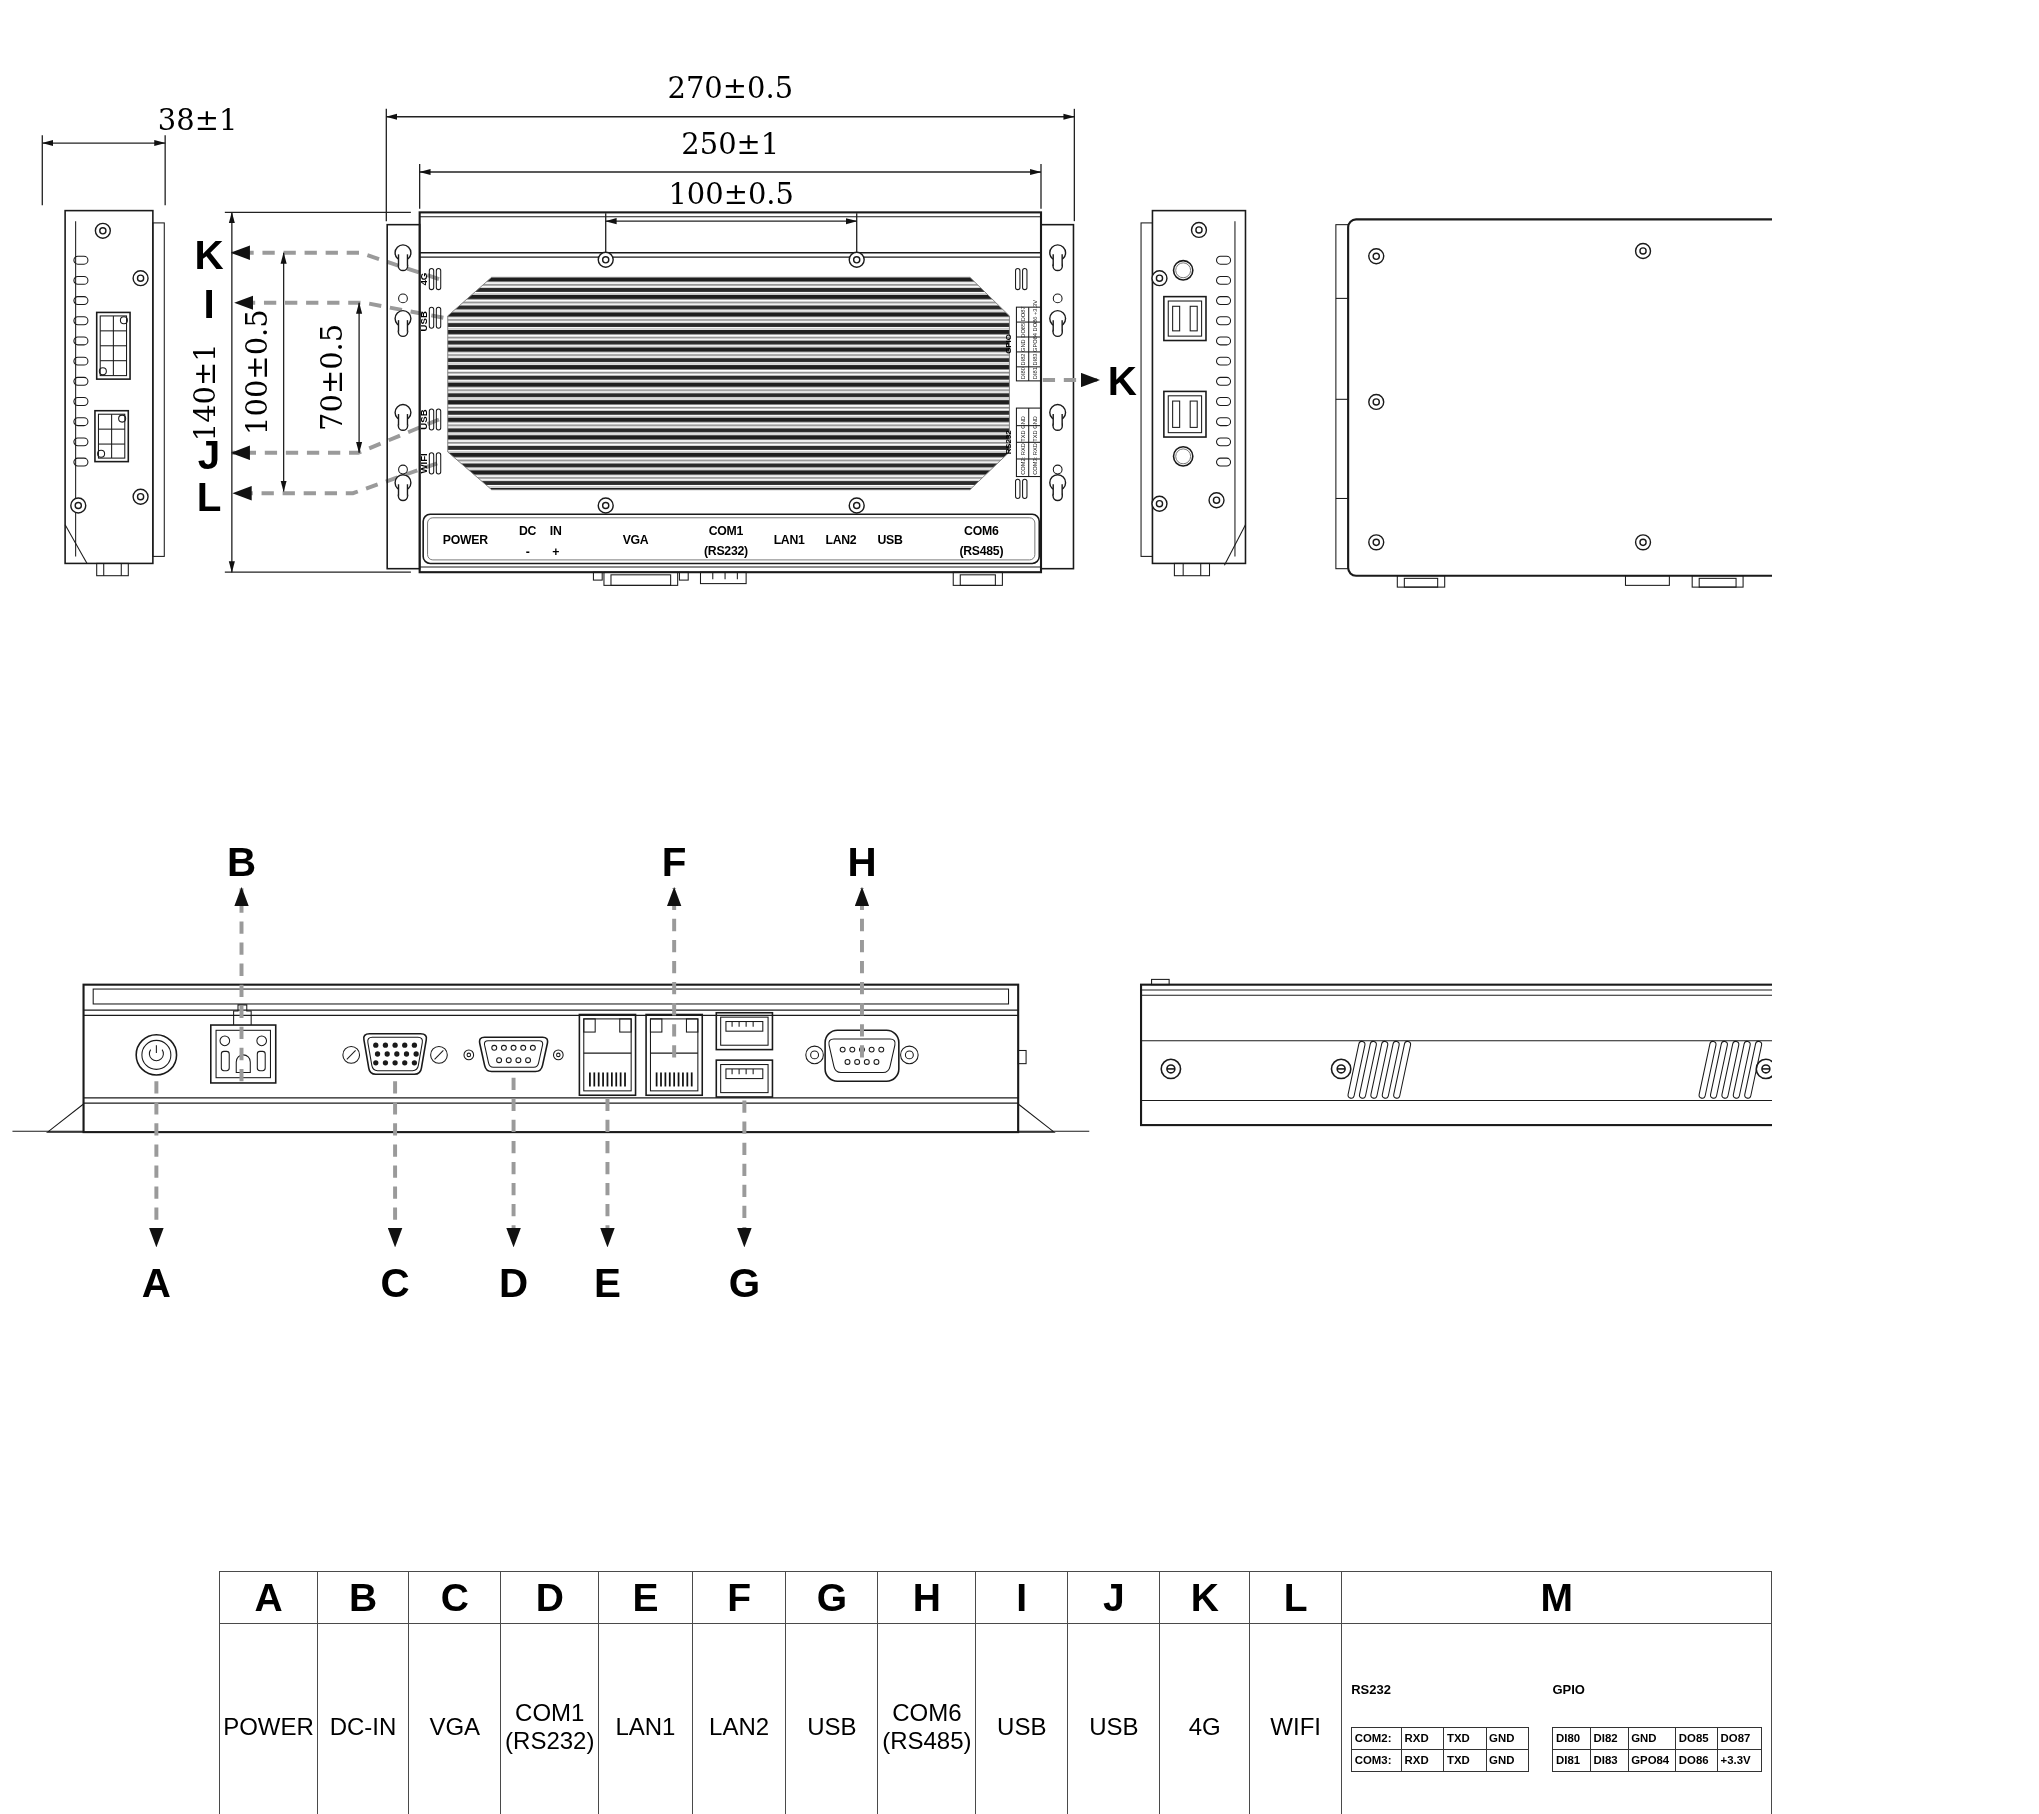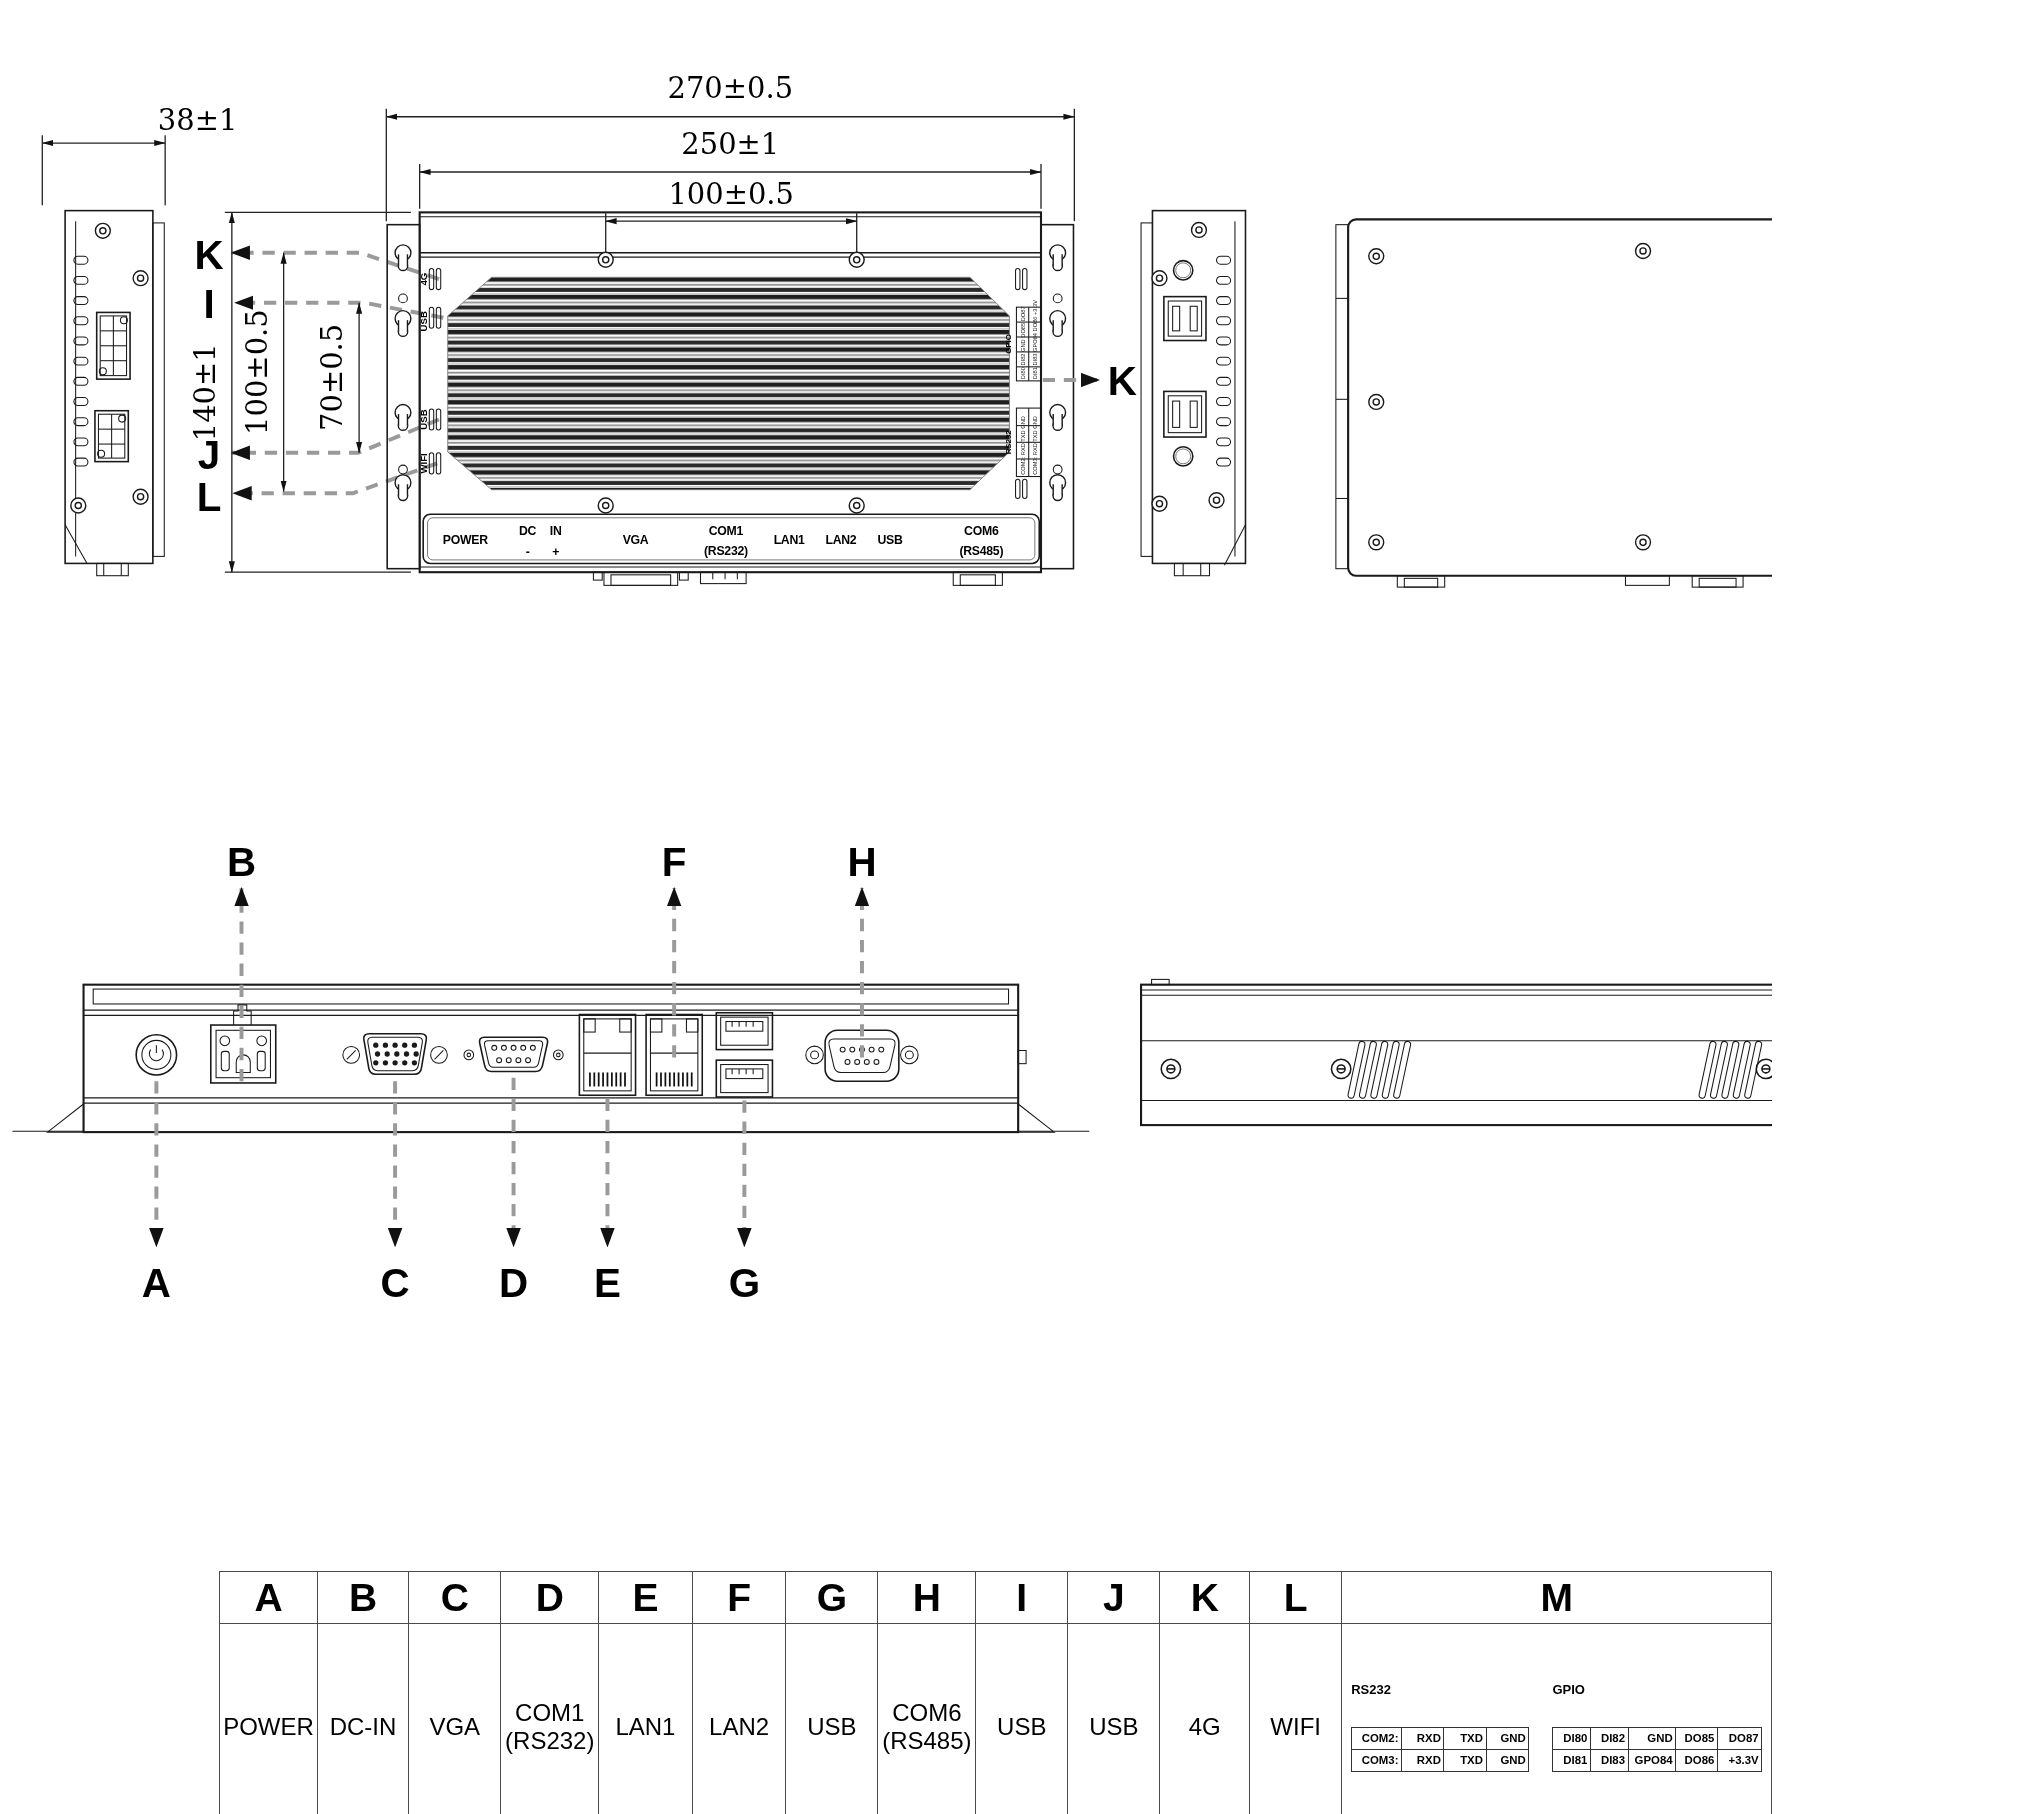--- a/index.html
+++ b/index.html
@@ -23,21 +23,21 @@
   
   .legend{position:absolute;left:219px;top:1571px;}
   table.big{border-collapse:collapse;table-layout:fixed;}
   table.big th,table.big td{border:1.8px solid #4a4a4a;text-align:center;vertical-align:middle;padding:0;}
   table.big th{height:51px;font:600 39px "Liberation Sans",sans-serif;}
   table.big td{height:75px;font:24px "Liberation Sans",sans-serif;white-space:pre-line;}
   .mini-wrap{display:flex;gap:23px;padding:1.8px 8.8px;align-items:flex-start;text-align:left;}
   .mblock .t{font:bold 13px "Liberation Sans",sans-serif;margin-bottom:1.8px;}
   table.mini{border-collapse:collapse;}
   table.mini td{border:1.4px solid #333;font:bold 11.4px "Liberation Sans",sans-serif;height:21px;
-    text-align:right;padding:0 2.6px;white-space:nowrap;}
+    text-align:left;padding:0 2.6px;white-space:nowrap;}
 </style>
 </head>
 <body>
 
 <div id="canvas">
 <svg width="2039" height="1814" viewBox="0 0 2323 2067">
   <defs>
     <marker id="dim" viewBox="0 0 12 8" refX="11.5" refY="4" markerWidth="13" markerHeight="9" orient="auto-start-reverse" markerUnits="userSpaceOnUse">
       <path d="M0,0.8 L12,4 L0,7.2 Z" fill="#111"></path>
     </marker>

